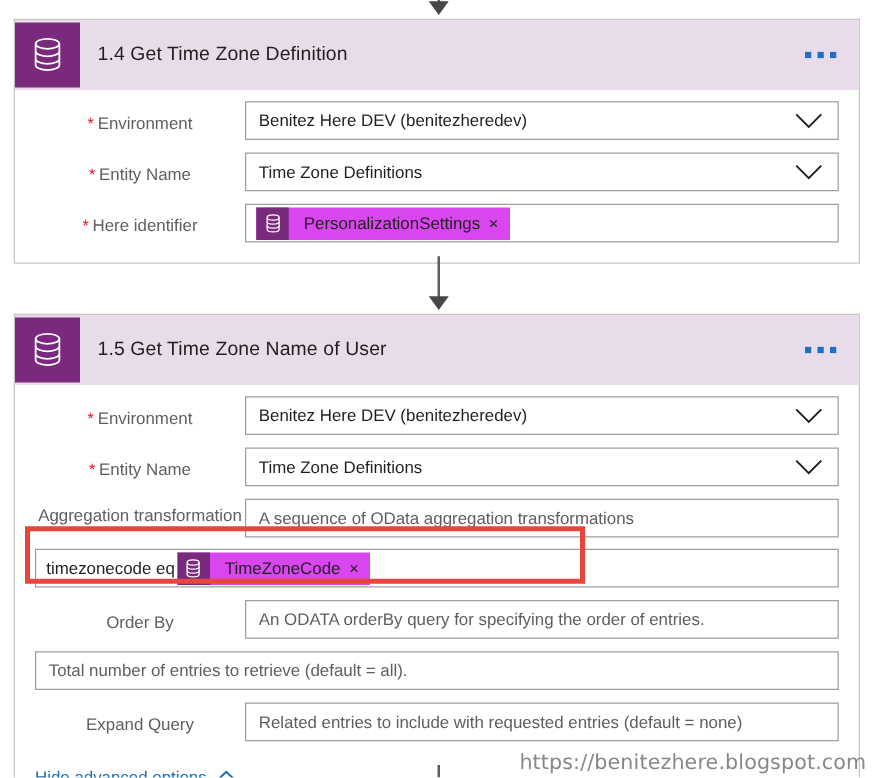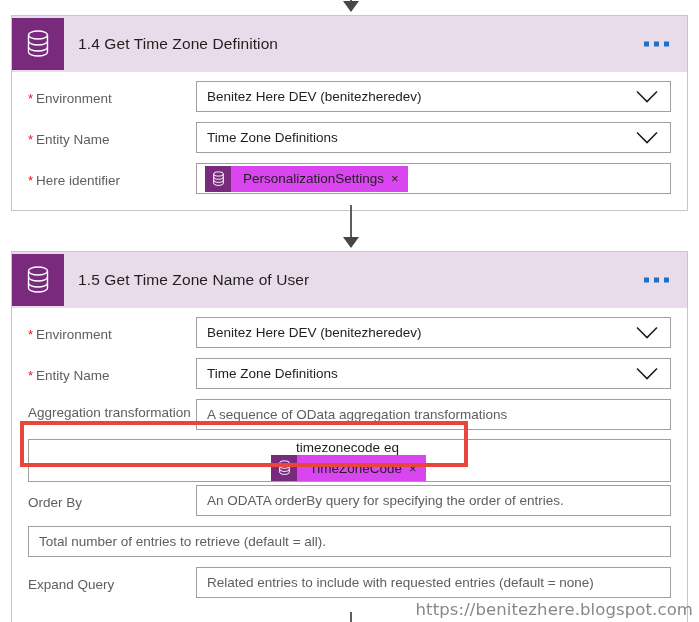--- a/index.html
+++ b/index.html
@@ -80,20 +80,21 @@
   }
   .card-ellipsis i {
     display:block;
     width: 5px; height: 5px;
     background: #1f6fc4;
   }
 
   
   .card-body {
     padding: 9px 16px 0 16px;
+    text-align: center;
   }
   .row {
     display: flex;
     align-items: flex-start;
     min-height: 38px;
     margin-bottom: 3px;
   }
   .row-label {
     width: 168px;
     flex: 0 0 168px;
@@ -335,21 +336,21 @@
     <div class="row" style="margin-bottom:2px;">
       <div class="row-label" style="padding-top:5px;line-height:17px;">
         <span>Aggregation transformation</span>
       </div>
       <div class="field">
         <span class="ph">A sequence of OData aggregation transformations</span>
       </div>
     </div>
 
     <div class="row">
-      <div class="field" style="padding-left:8px;flex-direction:column;">
+      <div class="field" style="padding-left:8px;">
         <span class="pretoken">timezonecode eq</span>
         <span class="chip">
           <span class="chip-icon">
             <svg width="13" height="16" viewBox="0 0 13 16" fill="none" aria-hidden="true">
               <ellipse cx="6.5" cy="3" rx="4.8" ry="2.1" stroke="#ffffff" stroke-width="1" fill="none"></ellipse>
               <path d="M1.7 3 V12.3 C1.7 13.5 3.9 14.4 6.5 14.4 C9.1 14.4 11.3 13.5 11.3 12.3 V3" stroke="#ffffff" stroke-width="1" fill="none"></path>
               <path d="M1.7 6.2 C1.7 7.4 3.9 8.3 6.5 8.3 C9.1 8.3 11.3 7.4 11.3 6.2" stroke="#ffffff" stroke-width="1" fill="none"></path>
               <path d="M1.7 9.3 C1.7 10.5 3.9 11.4 6.5 11.4 C9.1 11.4 11.3 10.5 11.3 9.3" stroke="#ffffff" stroke-width="1" fill="none"></path>
             </svg>
           </span>

